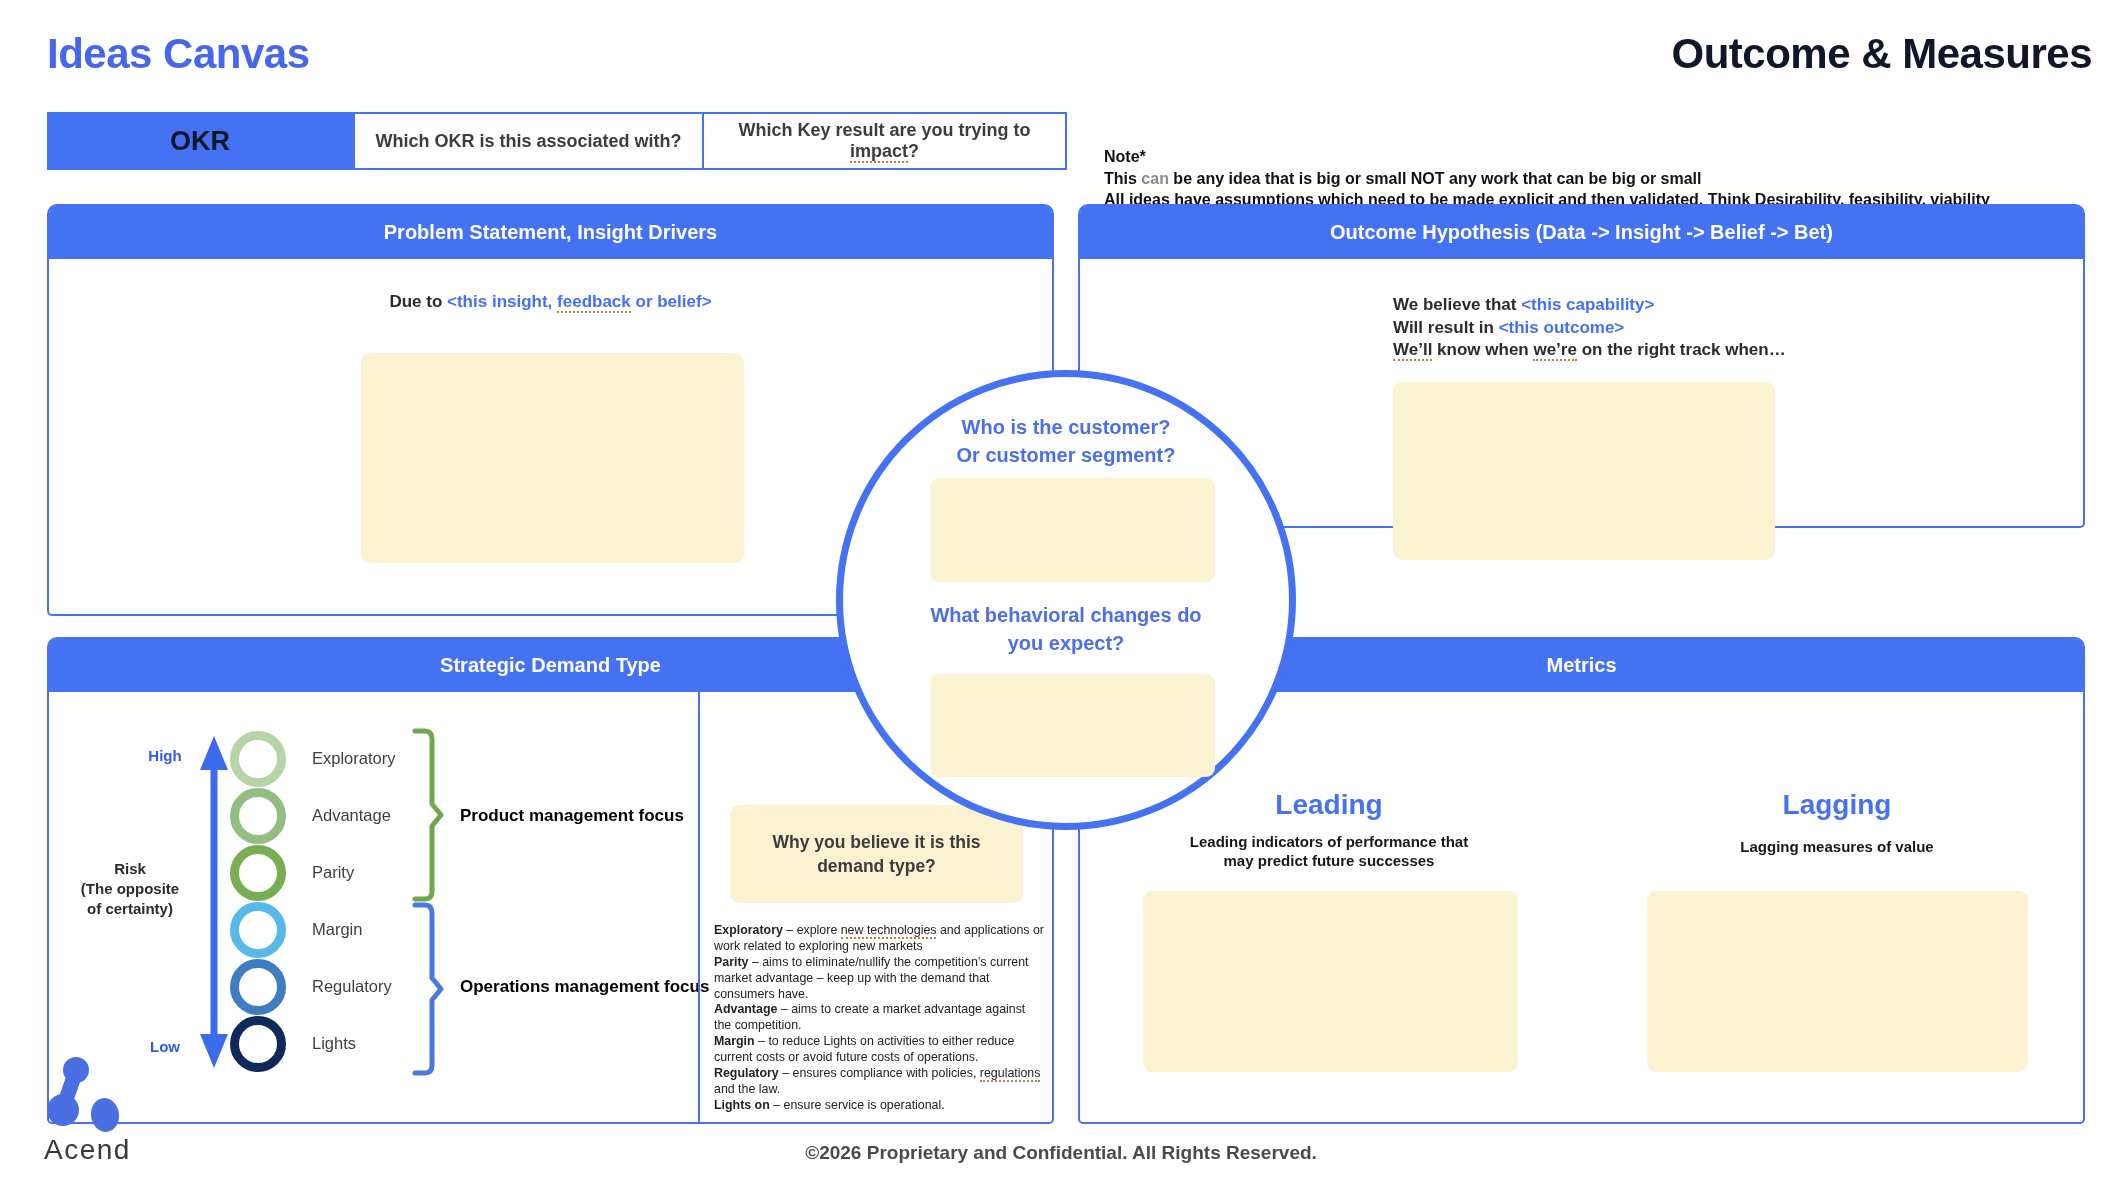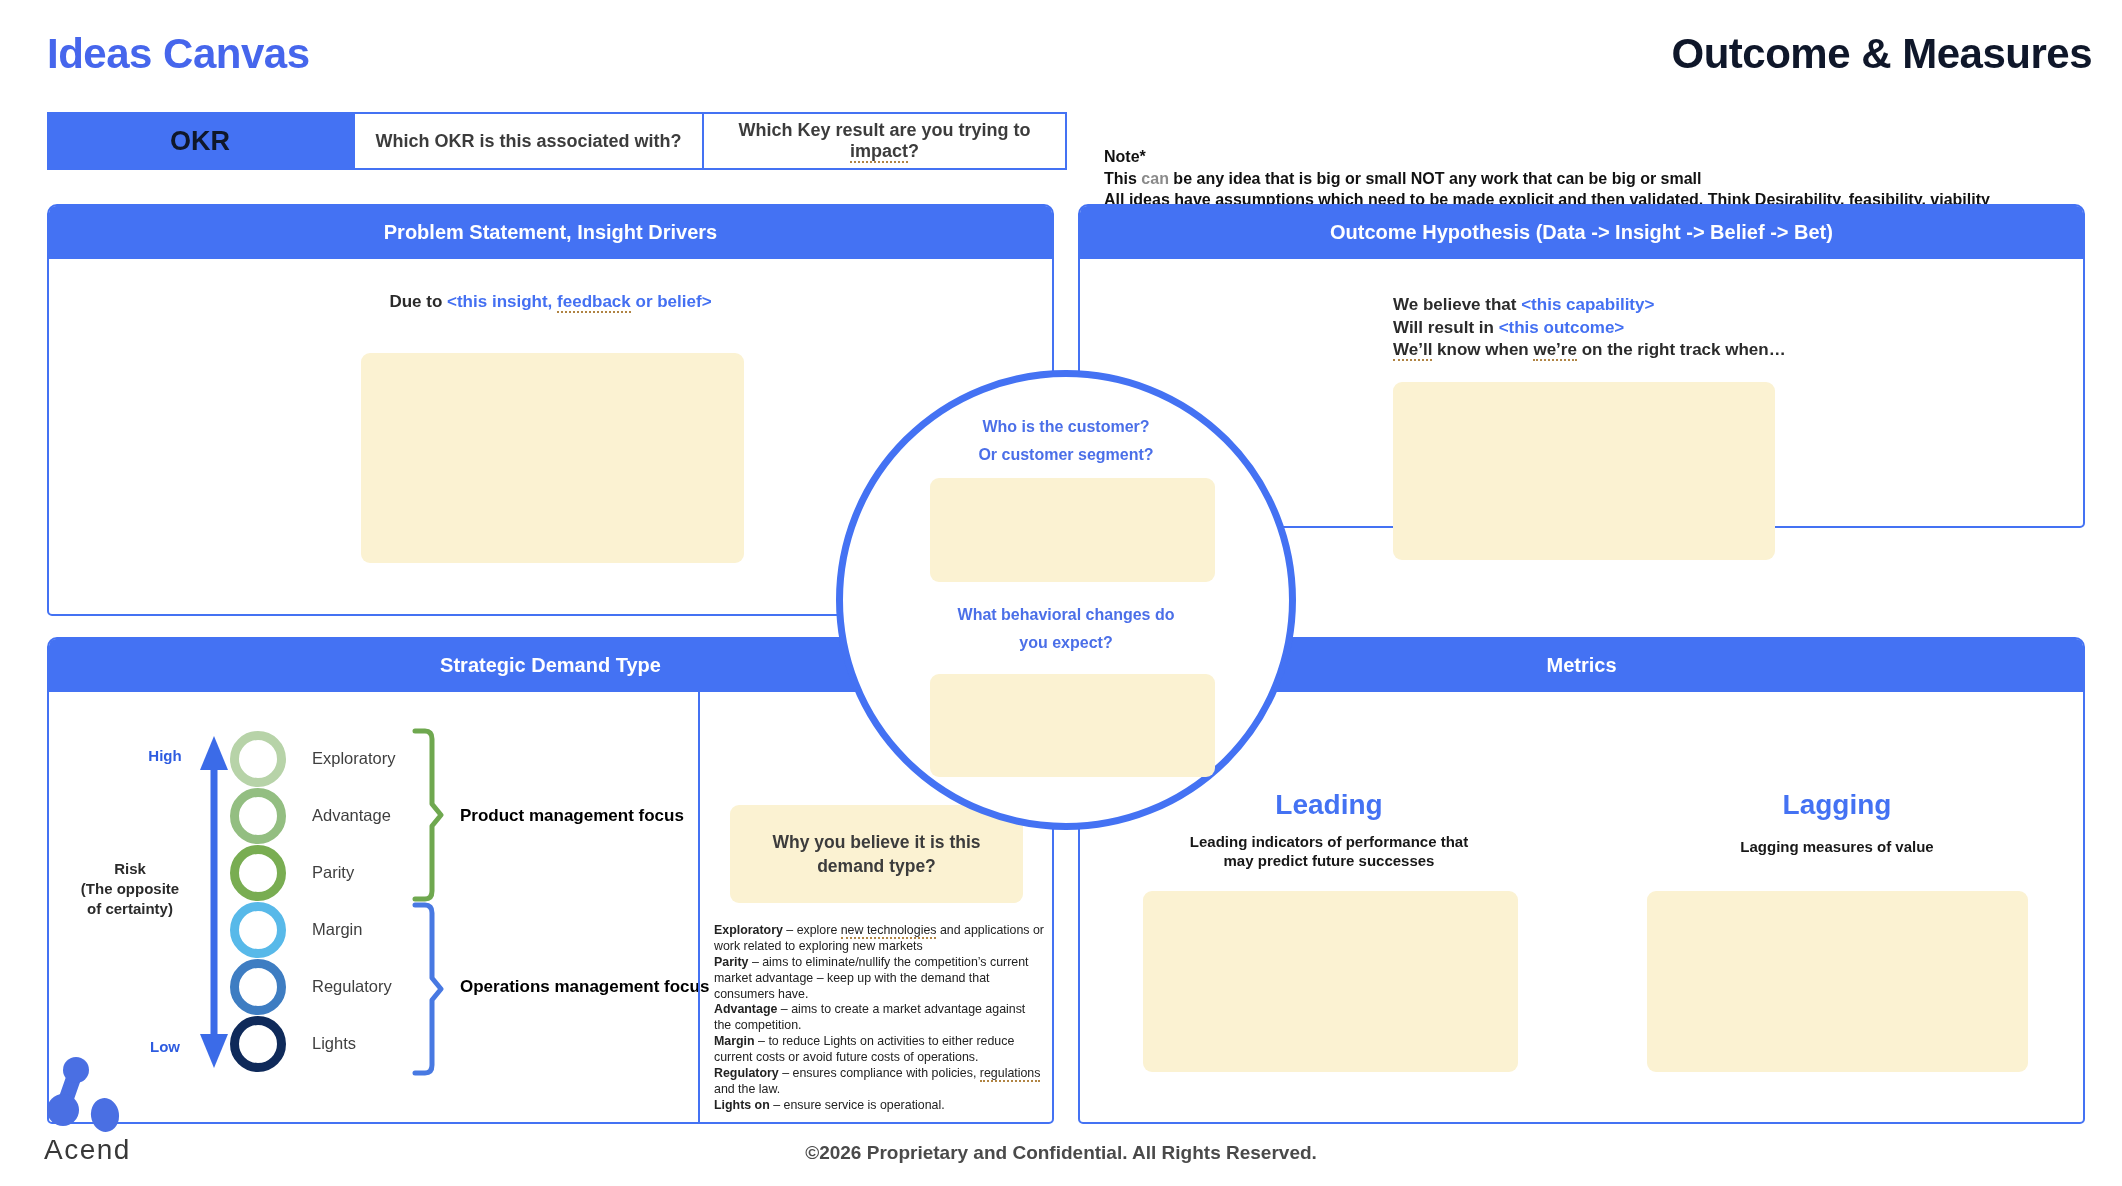--- a/index.html
+++ b/index.html
@@ -53,21 +53,21 @@
   .due-line { position:absolute; left:0; top:86px; width:100%; text-align:center; font-size:17px; font-weight:700; color:#2b2b2b; }
   .blue-ph { color:#4470F2; }
 
   .hyp-lines { position:absolute; left:313px; top:88px; font-size:17px; font-weight:700; color:#2b2b2b; line-height:22.5px; }
 
   
   .big-circle {
     position:absolute; left:836px; top:370px; width:460px; height:460px;
     background:#fff; border:7px solid #4472F3; border-radius:50%; z-index:5;
   }
-  .circle-q { position:absolute; width:100%; text-align:center; color:#4B6FE8; font-size:16px; font-weight:600; line-height:28px; }
+  .circle-q { position:absolute; width:100%; text-align:center; color:#4B6FE8; font-size:20px; font-weight:600; line-height:28px; }
 
   
   .hl-label { position:absolute; width:60px; text-align:center; font-size:15px; font-weight:700; color:#2E5CE0; }
   .risk-label { position:absolute; left:0; top:220px; width:162px; text-align:center; font-size:15px; font-weight:700; color:#2b2b2b; line-height:20px; }
   .ring { position:absolute; left:181px; width:56px; height:56px; border-radius:50%; border:9px solid #999; background:#fff; }
   .ring-label { position:absolute; left:263px; font-size:16.5px; color:#3f3f3f; }
   .focus-label { position:absolute; left:411px; font-size:17px; font-weight:700; color:#000000; }
   .v-divider { position:absolute; left:649px; top:53px; width:2px; height:432px; background:#4472F3; }
   .why-box { left:681px; top:166px; width:293px; height:98px; display:flex; flex-direction:column; align-items:center; justify-content:center; font-size:17.5px; font-weight:700; color:#3c3c3c; line-height:24px; text-align:center; }
   .defs { position:absolute; left:665px; top:284px; width:330px; font-size:12.4px; line-height:1.28; color:#222; }

